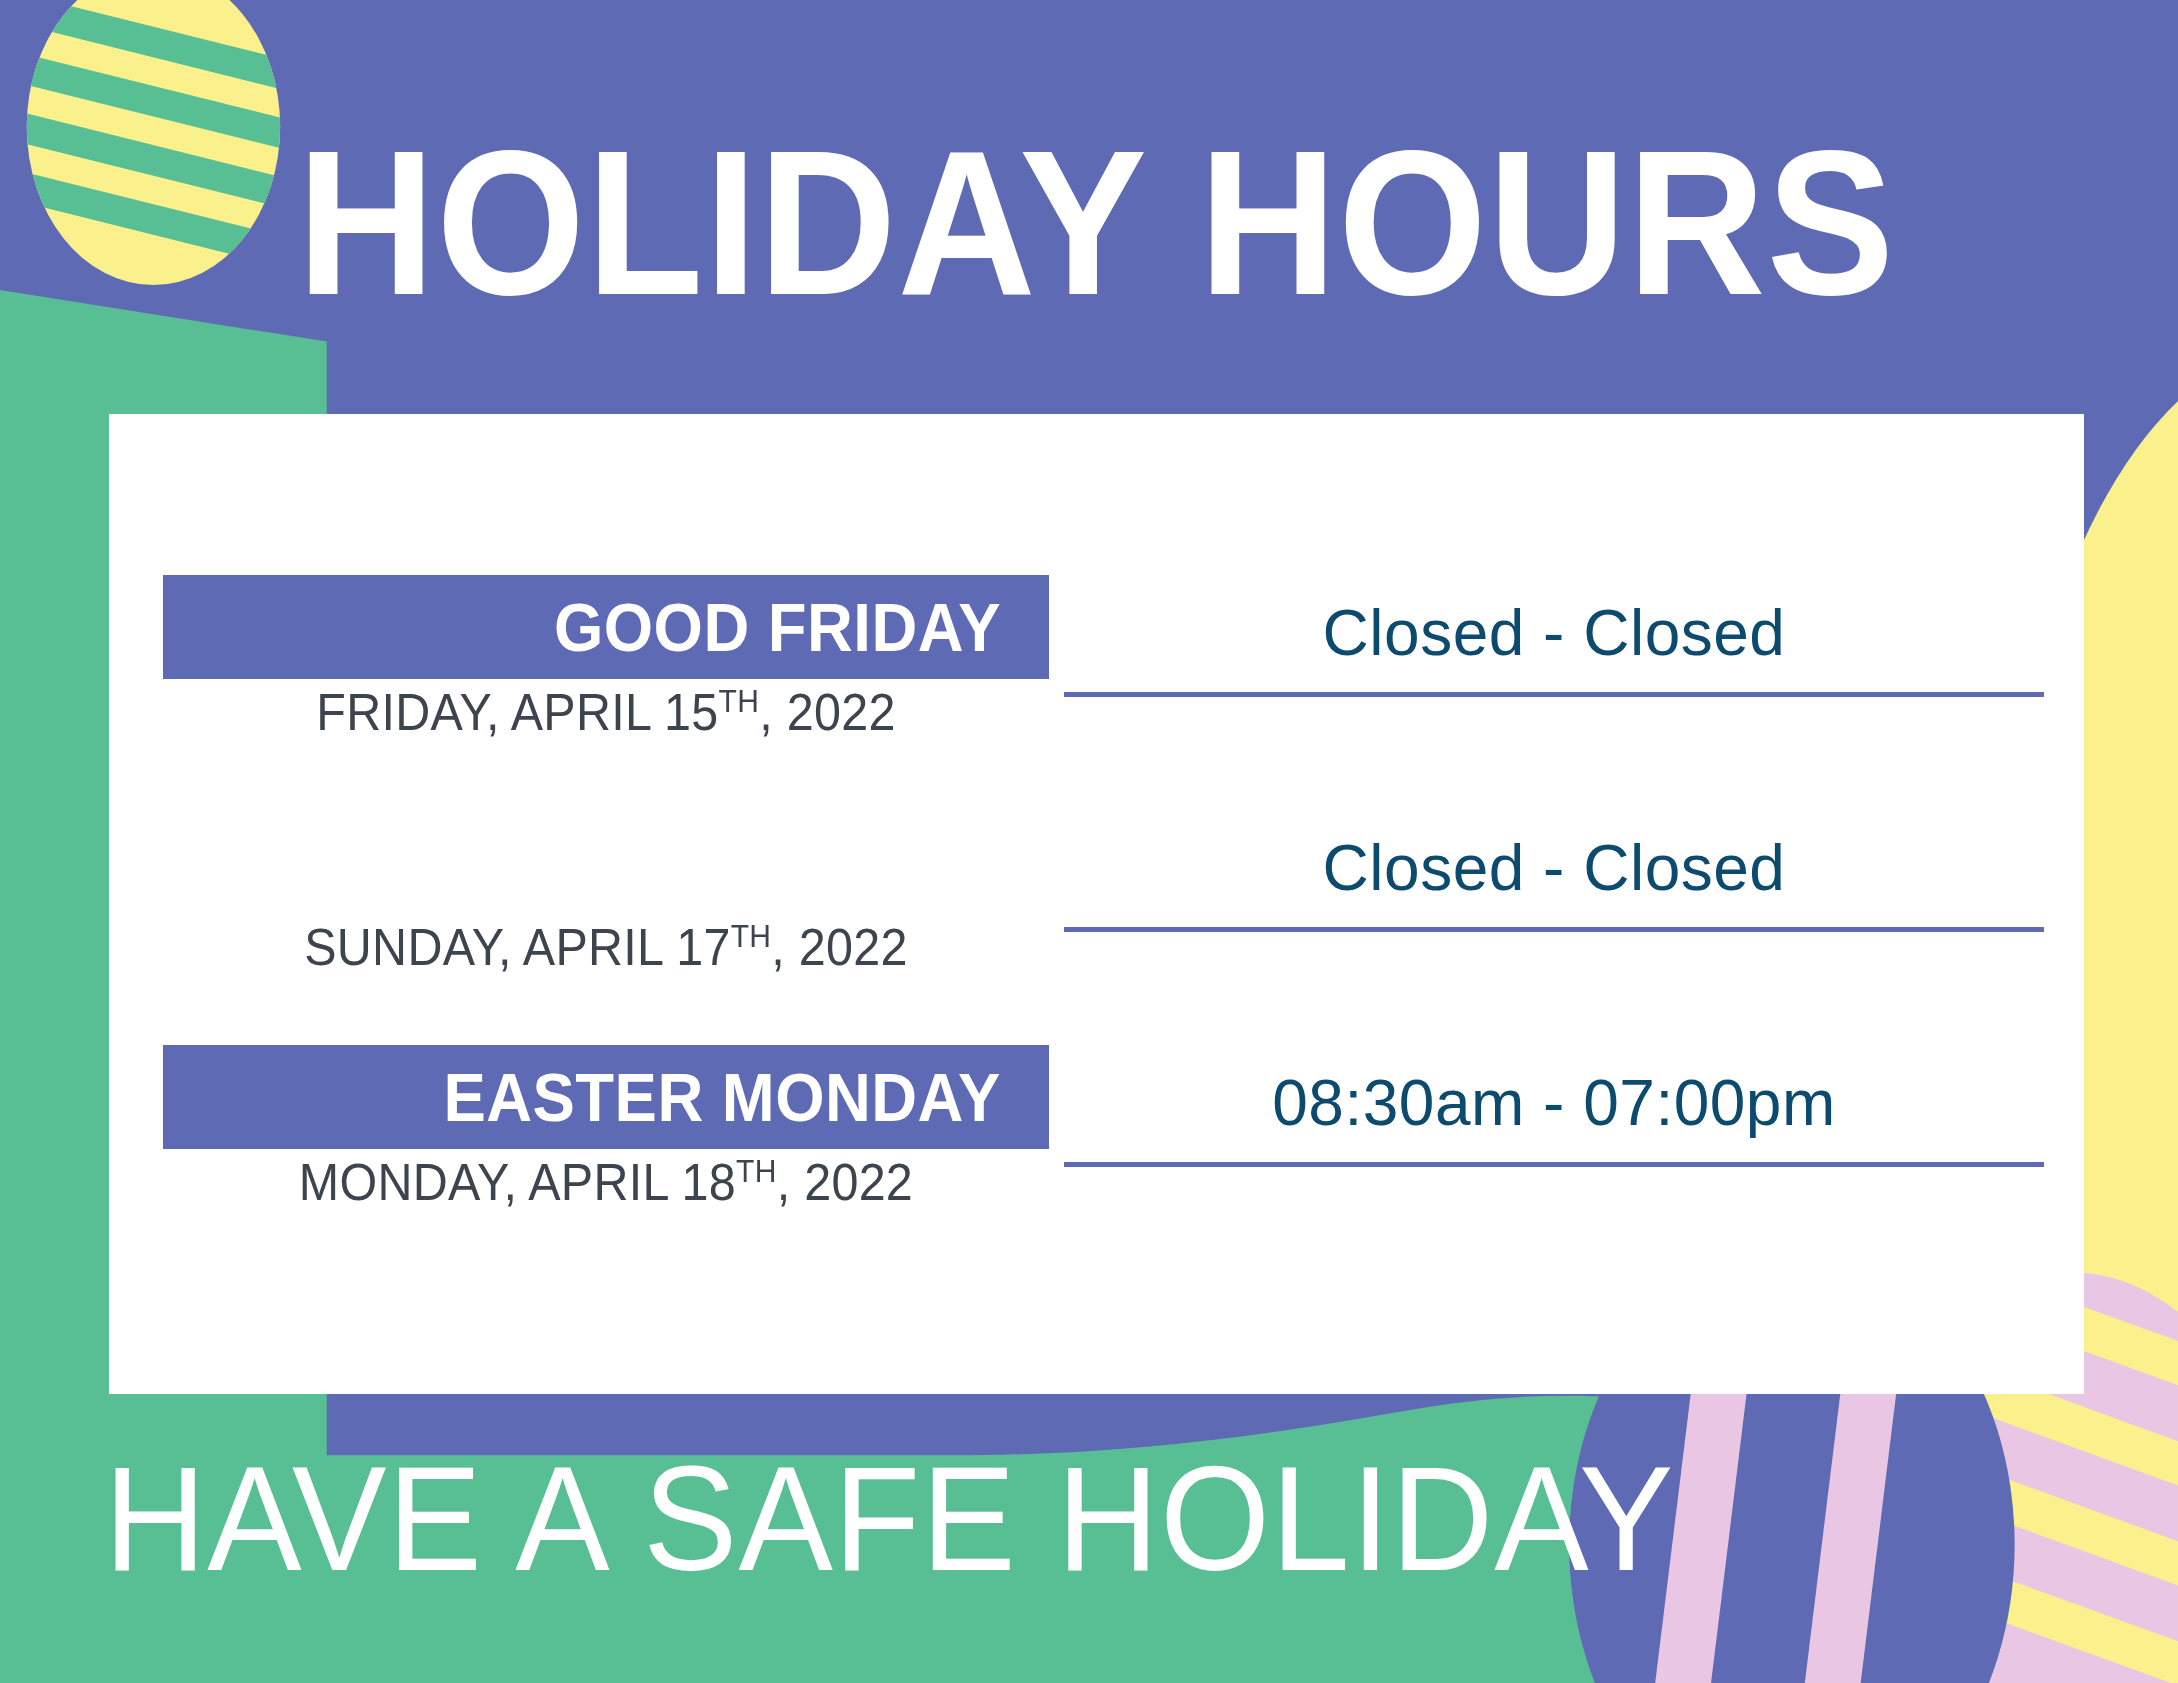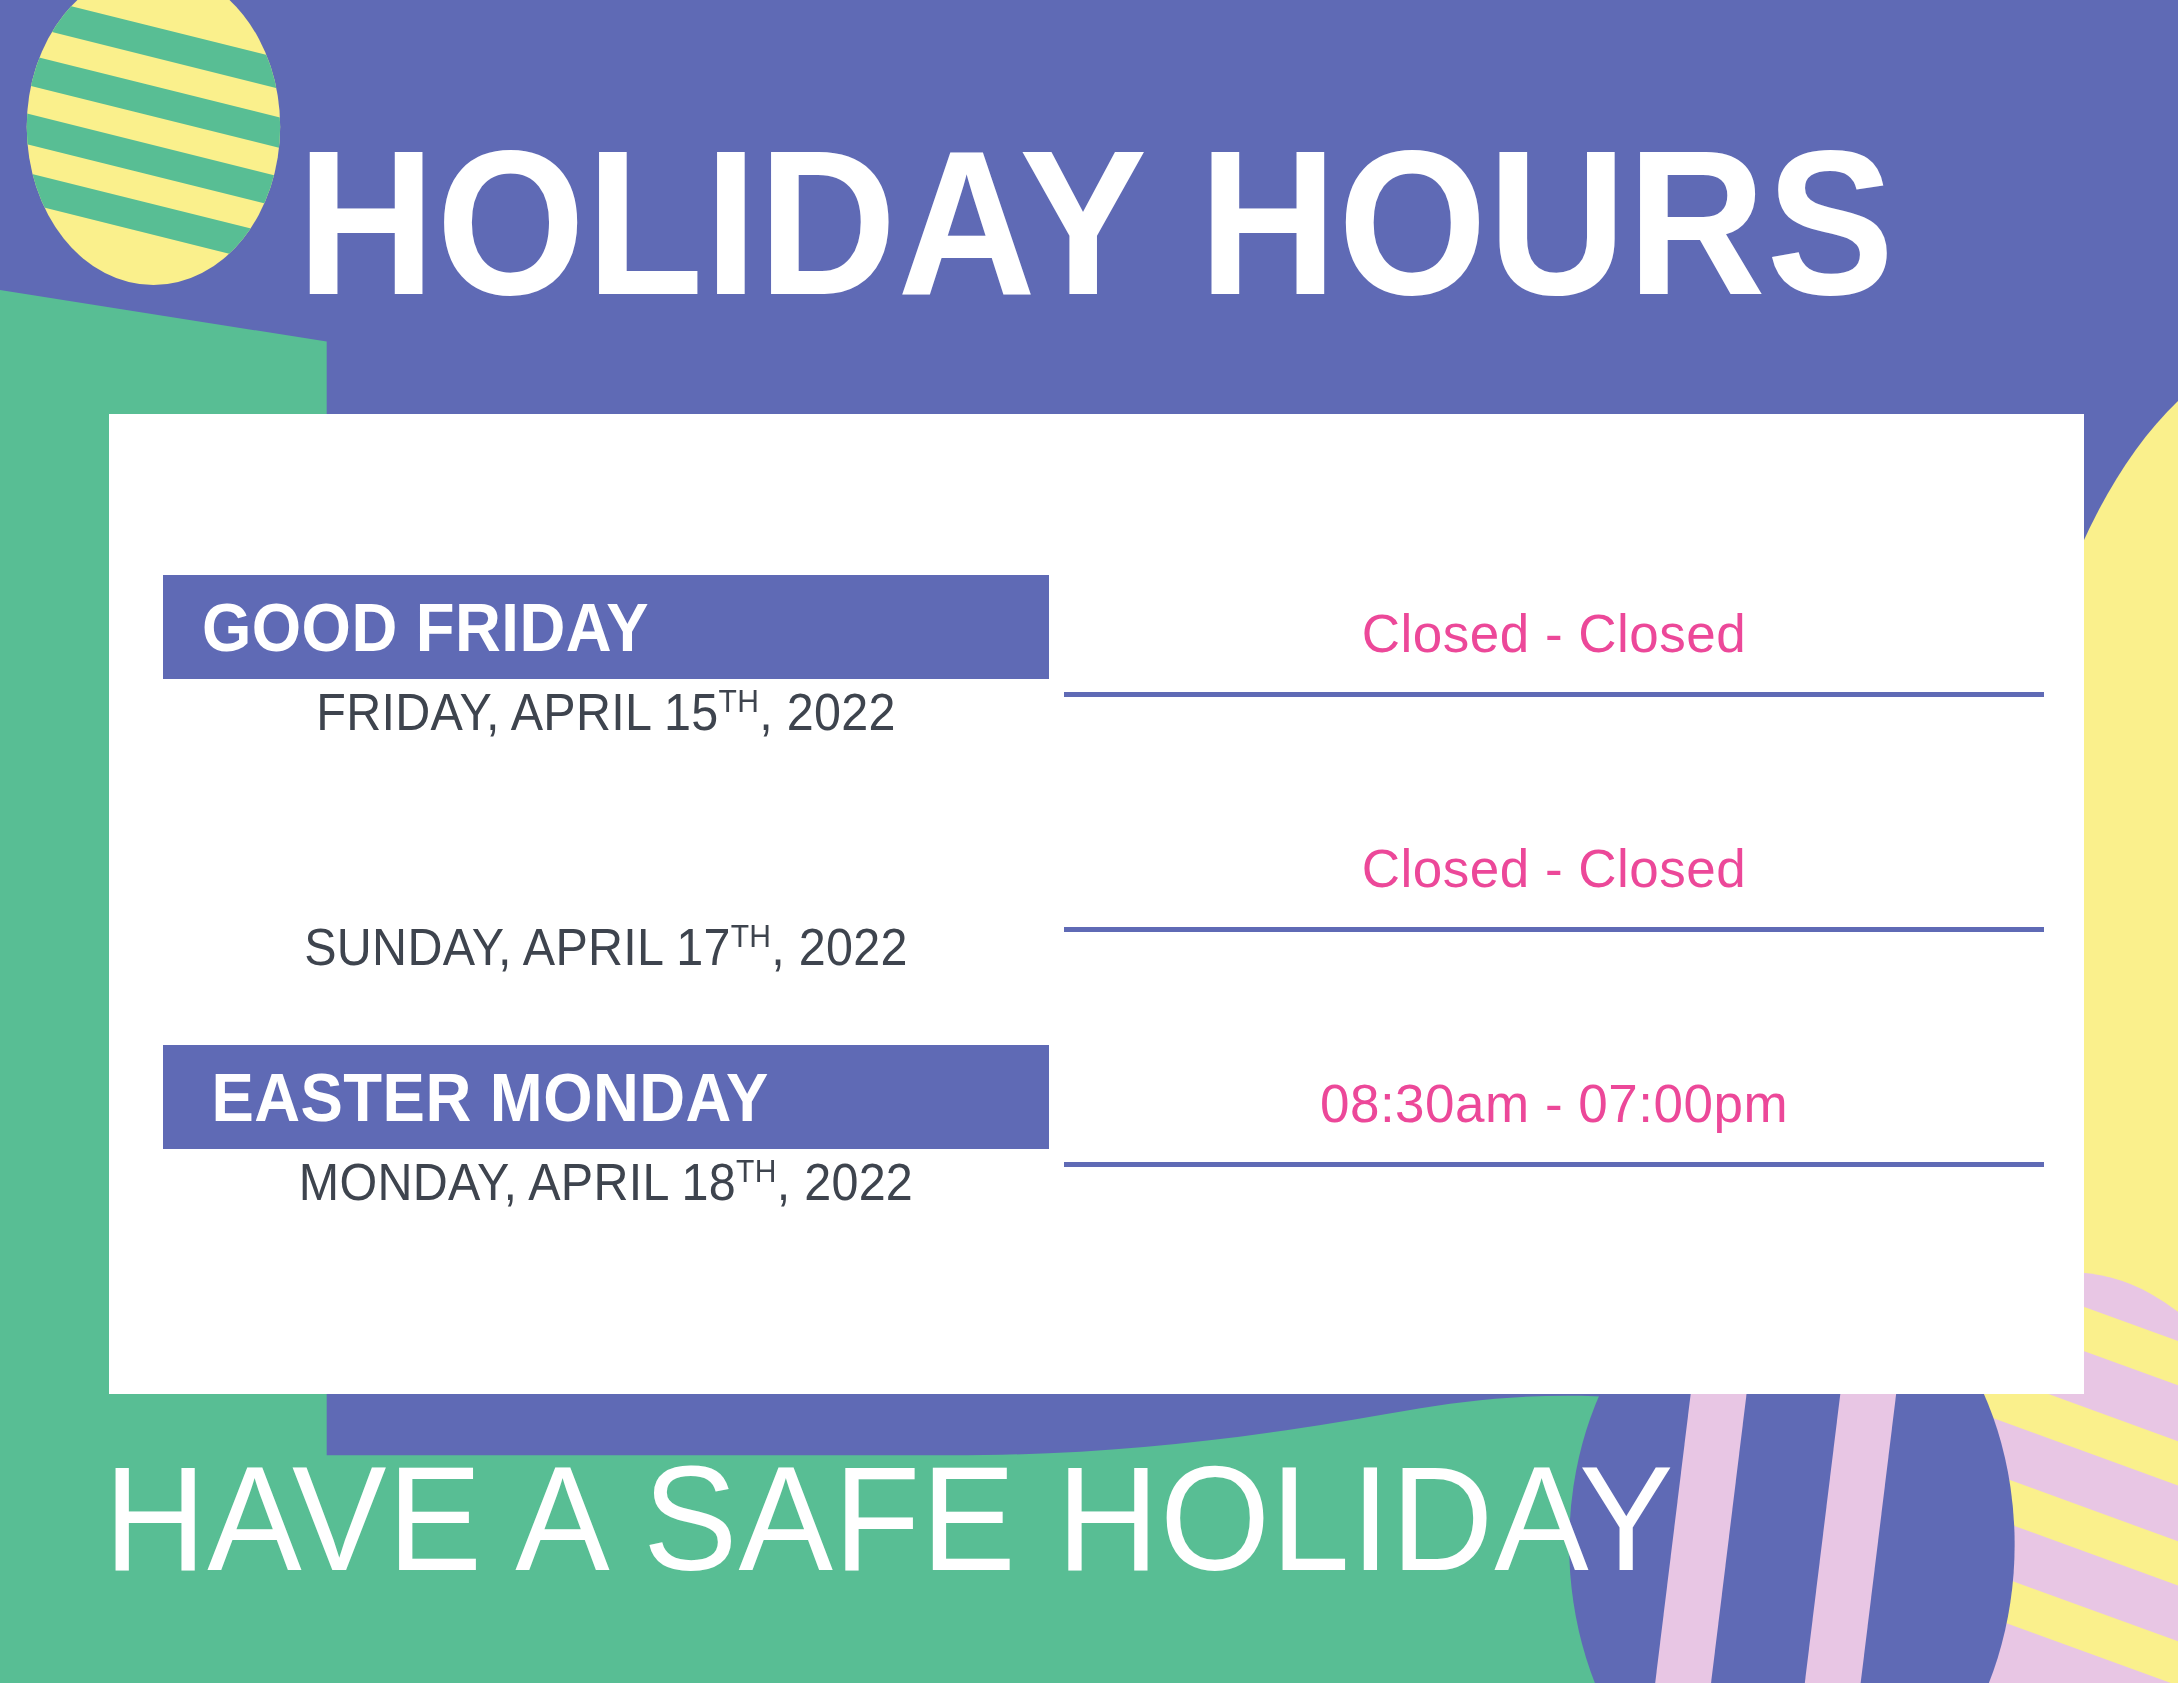--- a/index.html
+++ b/index.html
@@ -67,23 +67,23 @@
 
   .namebar {
     position: absolute;
     left: 54px;
     top: 0;
     width: 886px;
     height: 104px;
     background: #5F6AB5;
     display: flex;
     align-items: center;
-    justify-content: flex-start;
+    justify-content: flex-end;
     box-sizing: border-box;
-    padding-right: 36px;
+    padding-right: 48px;
   }
   .namebar-label {
     color: #ffffff;
     font-size: 69px;
     line-height: 71px;
     font-weight: 700;
     letter-spacing: 0.5px;
     transform: scaleX(0.92);
     transform-origin: right center;
     white-space: nowrap;
@@ -115,22 +115,22 @@
     left: 955px;
     top: 0;
     width: 980px;
     height: 117px;
     border-bottom: 5px solid #5F6AB5;
     display: flex;
     align-items: center;
     justify-content: center;
   }
   .hours-text {
-    color: #ec4899;
-    font-size: 53px;
+    color: #0c4a6e;
+    font-size: 64px;
     line-height: 85px;
     font-weight: 400;
     letter-spacing: 0.5px;
     white-space: nowrap;
   }
 
   
   .slogan {
     position: absolute;
     left: 104px;

